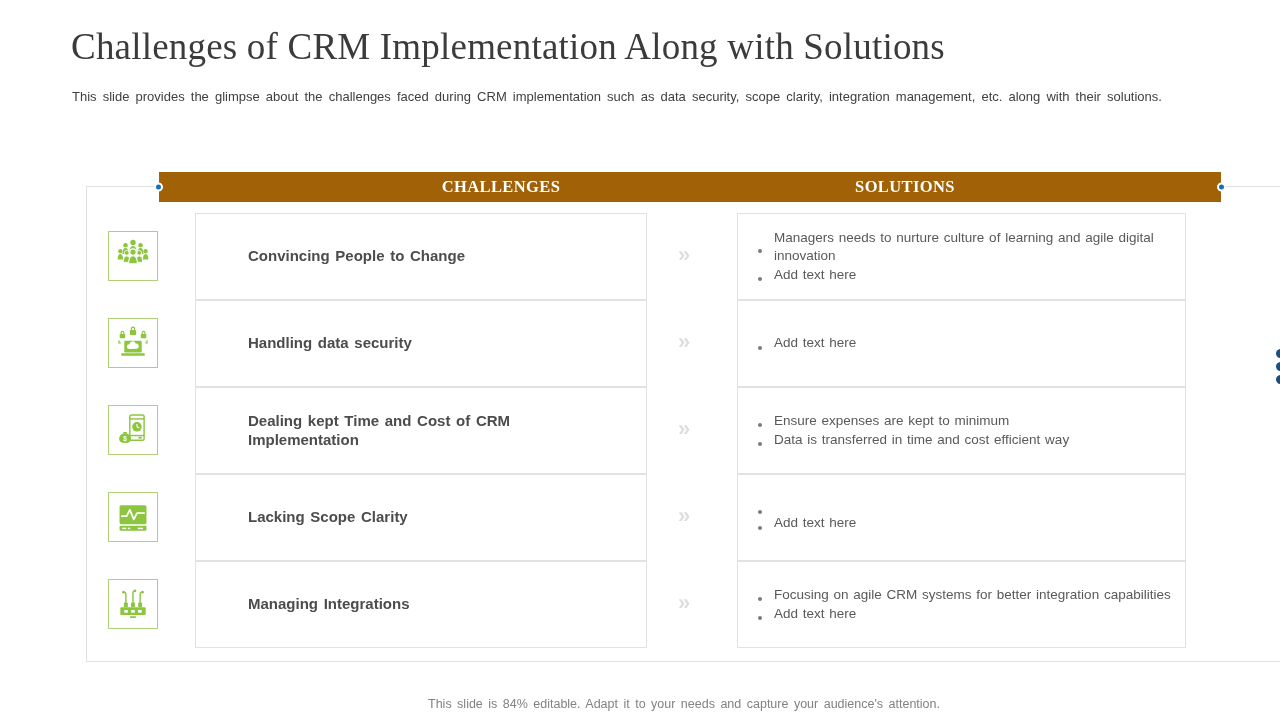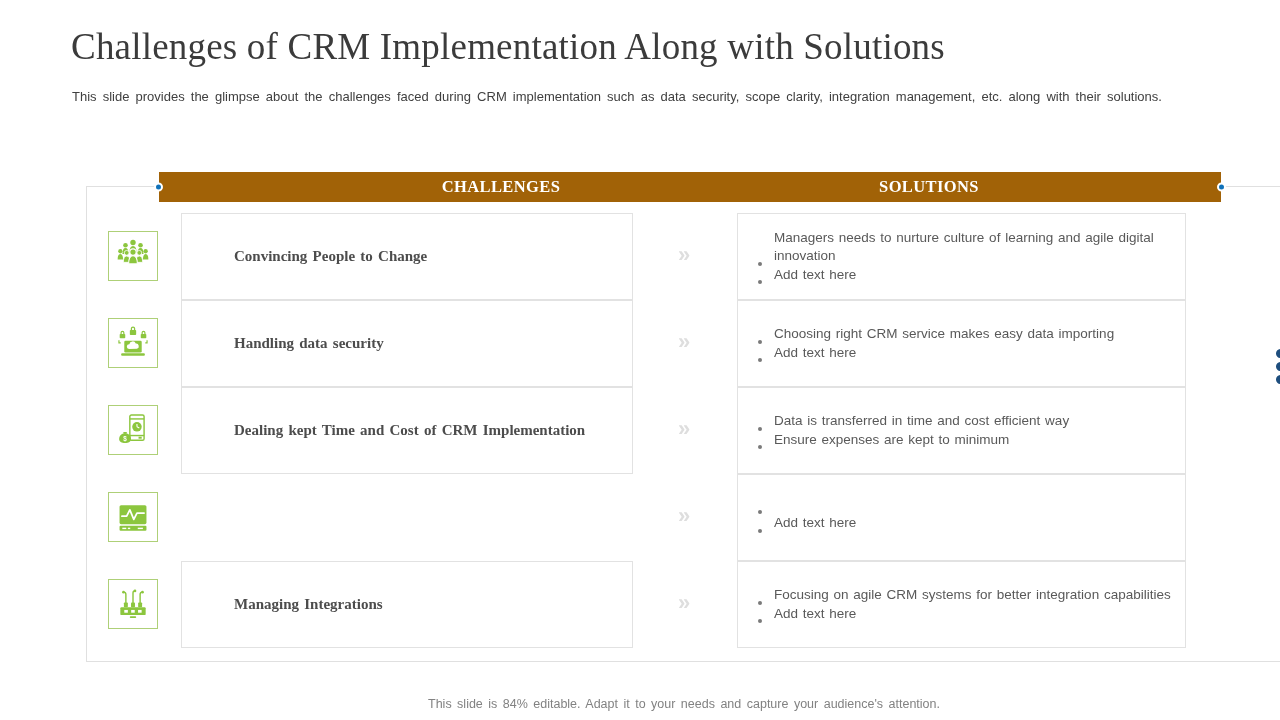--- a/index.html
+++ b/index.html
@@ -50,21 +50,21 @@
     transform: translateX(-50%);
     line-height: 30px;
     font-family: "Liberation Serif", serif;
     font-weight: 700;
     font-size: 16.5px;
     letter-spacing: 0.4px;
     color: #ffffff;
     white-space: nowrap;
   }
   .hdr.challenges { left: 342px; }
-  .hdr.solutions  { left: 770px; }
+  .hdr.solutions  { left: 746px; }
   .endcap {
     position: absolute;
     top: 50%;
     width: 9px; height: 9px;
     border-radius: 50%;
     background: #1172ba;
     border: 2px solid #ffffff;
     transform: translateY(-50%);
   }
   .endcap.left  { left: -5px; }
@@ -83,21 +83,21 @@
     display: flex; align-items: center; justify-content: center;
   }
   .icon-box svg { width: 38px; height: 38px; display: block; }
   .cell {
     position: absolute;
     top: 0; height: 87px;
     border: 1px solid #e2e2e2;
     background: #ffffff;
     display: flex; align-items: center;
   }
-  .challenge-cell { left: 137px; width: 452px; font-family: Liberation Serif, serif; }
+  .challenge-cell { left: 151px; width: 452px; }
   .challenge-text {
     padding-left: 52px;
     padding-right: 28px;
     font-size: 15px;
     font-weight: 700;
     word-spacing: 1.5px;
     color: #4c4c4c;
     line-height: 1.25;
   }
   .arrow {
@@ -108,21 +108,21 @@
     text-align: center;
     font-size: 22px;
     font-weight: 700;
     color: #dedede;
     user-select: none;
   }
   .solution-cell { left: 693px; width: 449px; }
   .sol-list { list-style: none; padding: 10px 12px 10px 14px; width: 100%; }
   .sol-list li {
     display: flex;
-    align-items: flex-end;
+    align-items: center;
     font-size: 13.5px;
     word-spacing: 1px;
     line-height: 18.5px;
     color: #595959;
   }
   .bullet {
     flex: 0 0 auto;
     width: 4px; height: 4px;
     border-radius: 50%;
     background: #7a7a7a;
@@ -227,24 +227,20 @@
     </svg>
         </div>
         <div class="cell challenge-cell">
           <div class="challenge-text">Handling data security</div>
         </div>
         <div class="arrow">»</div>
         <div class="cell solution-cell">
           <ul class="sol-list">
             <li>
               <span class="bullet"></span>
-              <span class="sol-text">Choosing right CRM service makes easy data importing</span>
-            </li>
-            <li>
-              <span class="bullet"></span>
               <span class="sol-text">Add text here</span>
             </li>
           </ul>
         </div>
       </div>
       <div class="row" style="top: 387px;">
         <div class="icon-box">
           <svg viewBox="0 0 48 48" xmlns="http://www.w3.org/2000/svg">
       <g fill="none" stroke="#8cc63e" stroke-width="1.8">
         <rect x="20" y="5" width="18" height="32" rx="2"></rect>
@@ -265,41 +261,44 @@
     </svg>
         </div>
         <div class="cell challenge-cell">
           <div class="challenge-text">Dealing kept Time and Cost of CRM Implementation</div>
         </div>
         <div class="arrow">»</div>
         <div class="cell solution-cell">
           <ul class="sol-list">
             <li>
               <span class="bullet"></span>
+              <span class="sol-text">Ensure expenses are kept to minimum</span>
+            </li>
+            <li>
+              <span class="bullet"></span>
               <span class="sol-text">Data is transferred in time and cost efficient way</span>
-            </li>
-            <li>
-              <span class="bullet"></span>
-              <span class="sol-text">Ensure expenses are kept to minimum</span>
             </li>
           </ul>
         </div>
       </div>
       <div class="row" style="top: 474px;">
         <div class="icon-box">
           <svg viewBox="0 0 48 48" xmlns="http://www.w3.org/2000/svg">
       <rect x="7" y="9" width="34" height="24" rx="2" fill="#8cc63e"></rect>
       <polyline points="10,23 16,23 20,15 25,27 29,19 38,19" fill="none" stroke="#ffffff" stroke-width="2.2" stroke-linejoin="round" stroke-linecap="round"></polyline>
       <rect x="7" y="35" width="34" height="6.5" rx="1.4" fill="#8cc63e"></rect>
       <g fill="#ffffff">
         <rect x="10.5" y="37.5" width="5" height="1.8"></rect>
         <rect x="17.5" y="37.5" width="3" height="1.8"></rect>
         <rect x="30" y="37.5" width="6.5" height="1.8"></rect>
       </g>
     </svg>
+        </div>
+        <div class="cell challenge-cell">
+          <div class="challenge-text">Lacking Scope Clarity</div>
         </div>
         <div class="arrow">»</div>
         <div class="cell solution-cell">
           <ul class="sol-list">
             <li>
               <span class="bullet"></span>
             </li>
             <li>
               <span class="bullet"></span>
               <span class="sol-text">Add text here</span>

